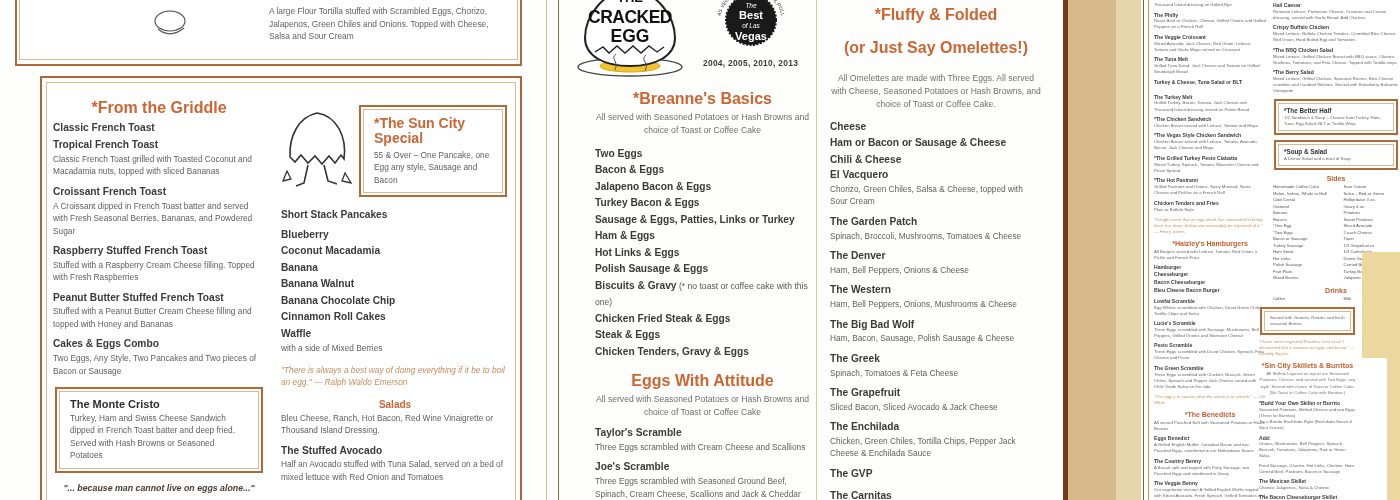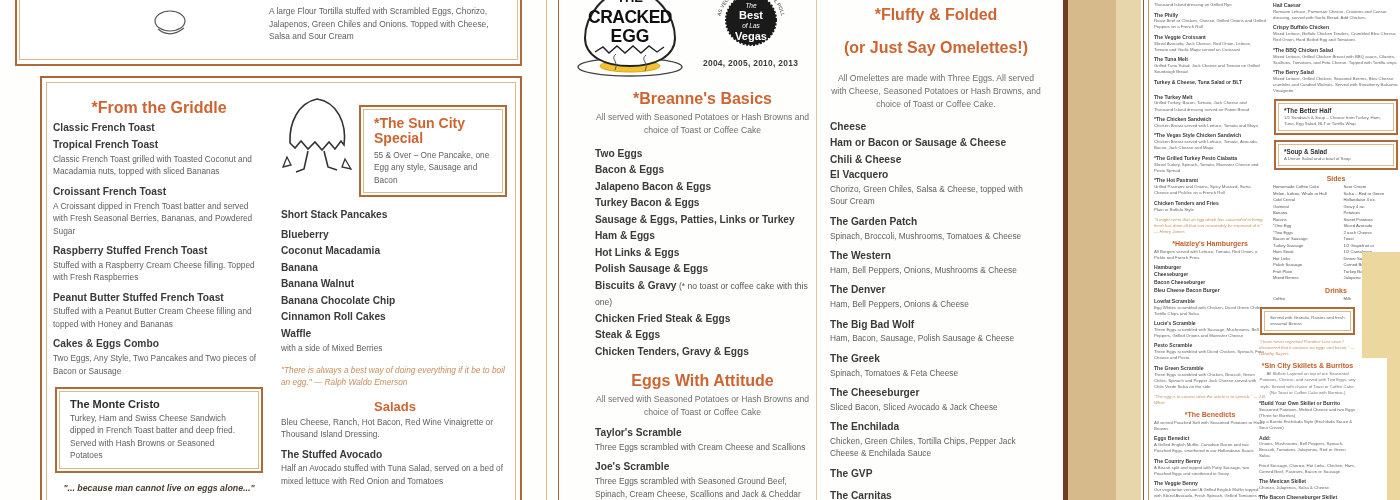--- a/index.html
+++ b/index.html
@@ -5,21 +5,21 @@
   html,body{margin:0;padding:0;background:#fff;}
   #canvas{position:relative;width:1400px;height:500px;overflow:hidden;background:#fefefd;
     font-family:"Liberation Sans",sans-serif;color:#444;}
   
   .dbox{border:2px solid #b06a38;background:#fff;}
   .dbox-in{border:1px solid #ddba8e;margin:2px;padding:6px 10px;height:calc(100% - 6px);box-sizing:border-box;}
   .panel{border:2px solid #aa6538;background:#fff;position:absolute;}
   .panel-in{border:1px solid #ddba8e;margin:4px;height:calc(100% - 10px);box-sizing:border-box;}
   
   .lg .h{color:#cd6532;font-weight:bold;font-size:16px;text-align:center;margin:12px 0 3px;}
-  .lg .h.sm{font-size:13px;margin:10px 0 2px;}
+  .lg .h.sm{font-size:10px;margin:10px 0 2px;}
   .lg .sub{color:#6e6e6e;font-size:8.6px;text-align:center;line-height:1.5;margin-bottom:4px;}
   .lg .item{margin-top:7px;}
   .lg .t{font-weight:bold;font-size:10.2px;color:#3a3a3a;line-height:1.45;}
   .lg .d{font-size:8.3px;color:#606060;line-height:1.5;}
   .lg .lt{font-weight:bold;font-size:10.2px;color:#3a3a3a;line-height:1.62;}
   .lg .note{font-weight:normal;font-size:8.6px;color:#555;}
   .lg .q{color:#c88d5c;font-size:8.3px;font-style:italic;line-height:1.5;margin:9px 0 2px;}
   .lg .qd{color:#4c3a2c;font-weight:bold;font-style:italic;font-size:8.8px;text-align:center;margin:10px 0 2px;}
   .lg .box{margin:10px 2px 4px;}
   .lg .box .bt{font-weight:bold;font-size:11px;color:#2e2e2e;margin-bottom:2px;}
@@ -46,21 +46,21 @@
   #main-panel{left:40px;top:76px;width:478px;height:450px;}
   #main-cols{display:flex;padding:4px 6px;}
   #gcol-l{width:212px;}
   #gcol-r{flex:1;margin-left:16px;}
   .vline{position:absolute;top:0;height:500px;width:1px;}
   #breannes{position:absolute;left:565px;top:0;width:245px;}
   #fluffy{position:absolute;left:830px;top:4px;width:212px;}
   #logo-row{display:flex;margin-top:-14px;align-items:flex-start;}
   #badge-wrap{margin-left:8px;text-align:center;}
   #badge-years{font-size:8.4px;font-weight:bold;color:#3a3a3a;margin-top:2px;letter-spacing:0.3px;}
-  #suncity-row{display:flex;align-items:flex-start;margin-top:8px;}
+  #suncity-row{display:flex;align-items:flex-end;margin-top:8px;}
   #suncity-box{margin-left:6px;flex:1;}
   #suncity-box .bt{line-height:1.1;}
   #suncity-box .d{margin-top:2px;}
   
   .strip{position:absolute;top:0;height:500px;}
   #right-page{position:absolute;left:1152px;top:0;width:248px;height:500px;background:#fff;}
   #rp-cols{display:flex;padding:2px 0 0 2px;}
   #rp-l{width:112px;}
   #rp-r{width:126px;margin-left:7px;}
   #rp-r-bottom{width:97px;margin-left:-14px;}
@@ -240,37 +240,37 @@
       </div>
       <div class="">
         <div class="t">El Vacquero</div>
         <div class="d">Chorizo, Green Chiles, Salsa &amp; Cheese, topped with Sour Cream</div>
       </div>
       <div class="item">
         <div class="t">The Garden Patch</div>
         <div class="d">Spinach, Broccoli, Mushrooms, Tomatoes &amp; Cheese</div>
       </div>
       <div class="item">
+        <div class="t">The Denver</div>
+        <div class="d">Ham, Bell Peppers, Onions &amp; Cheese</div>
+      </div>
+      <div class="item">
         <div class="t">The Western</div>
         <div class="d">Ham, Bell Peppers, Onions, Mushrooms &amp; Cheese</div>
       </div>
       <div class="item">
-        <div class="t">The Denver</div>
-        <div class="d">Ham, Bell Peppers, Onions &amp; Cheese</div>
-      </div>
-      <div class="item">
         <div class="t">The Big Bad Wolf</div>
         <div class="d">Ham, Bacon, Sausage, Polish Sausage &amp; Cheese</div>
       </div>
       <div class="item">
         <div class="t">The Greek</div>
         <div class="d">Spinach, Tomatoes &amp; Feta Cheese</div>
       </div>
       <div class="item">
-        <div class="t">The Cheeseburger</div>
+        <div class="t">The Grapefruit</div>
         <div class="d">Sliced Bacon, Sliced Avocado &amp; Jack Cheese</div>
       </div>
       <div class="item">
         <div class="t">The Enchilada</div>
         <div class="d">Chicken, Green Chiles, Tortilla Chips, Pepper Jack Cheese &amp; Enchilada Sauce</div>
       </div>
       <div class="item">
         <div class="t">The GVP</div>
       </div>
       <div class="item">

